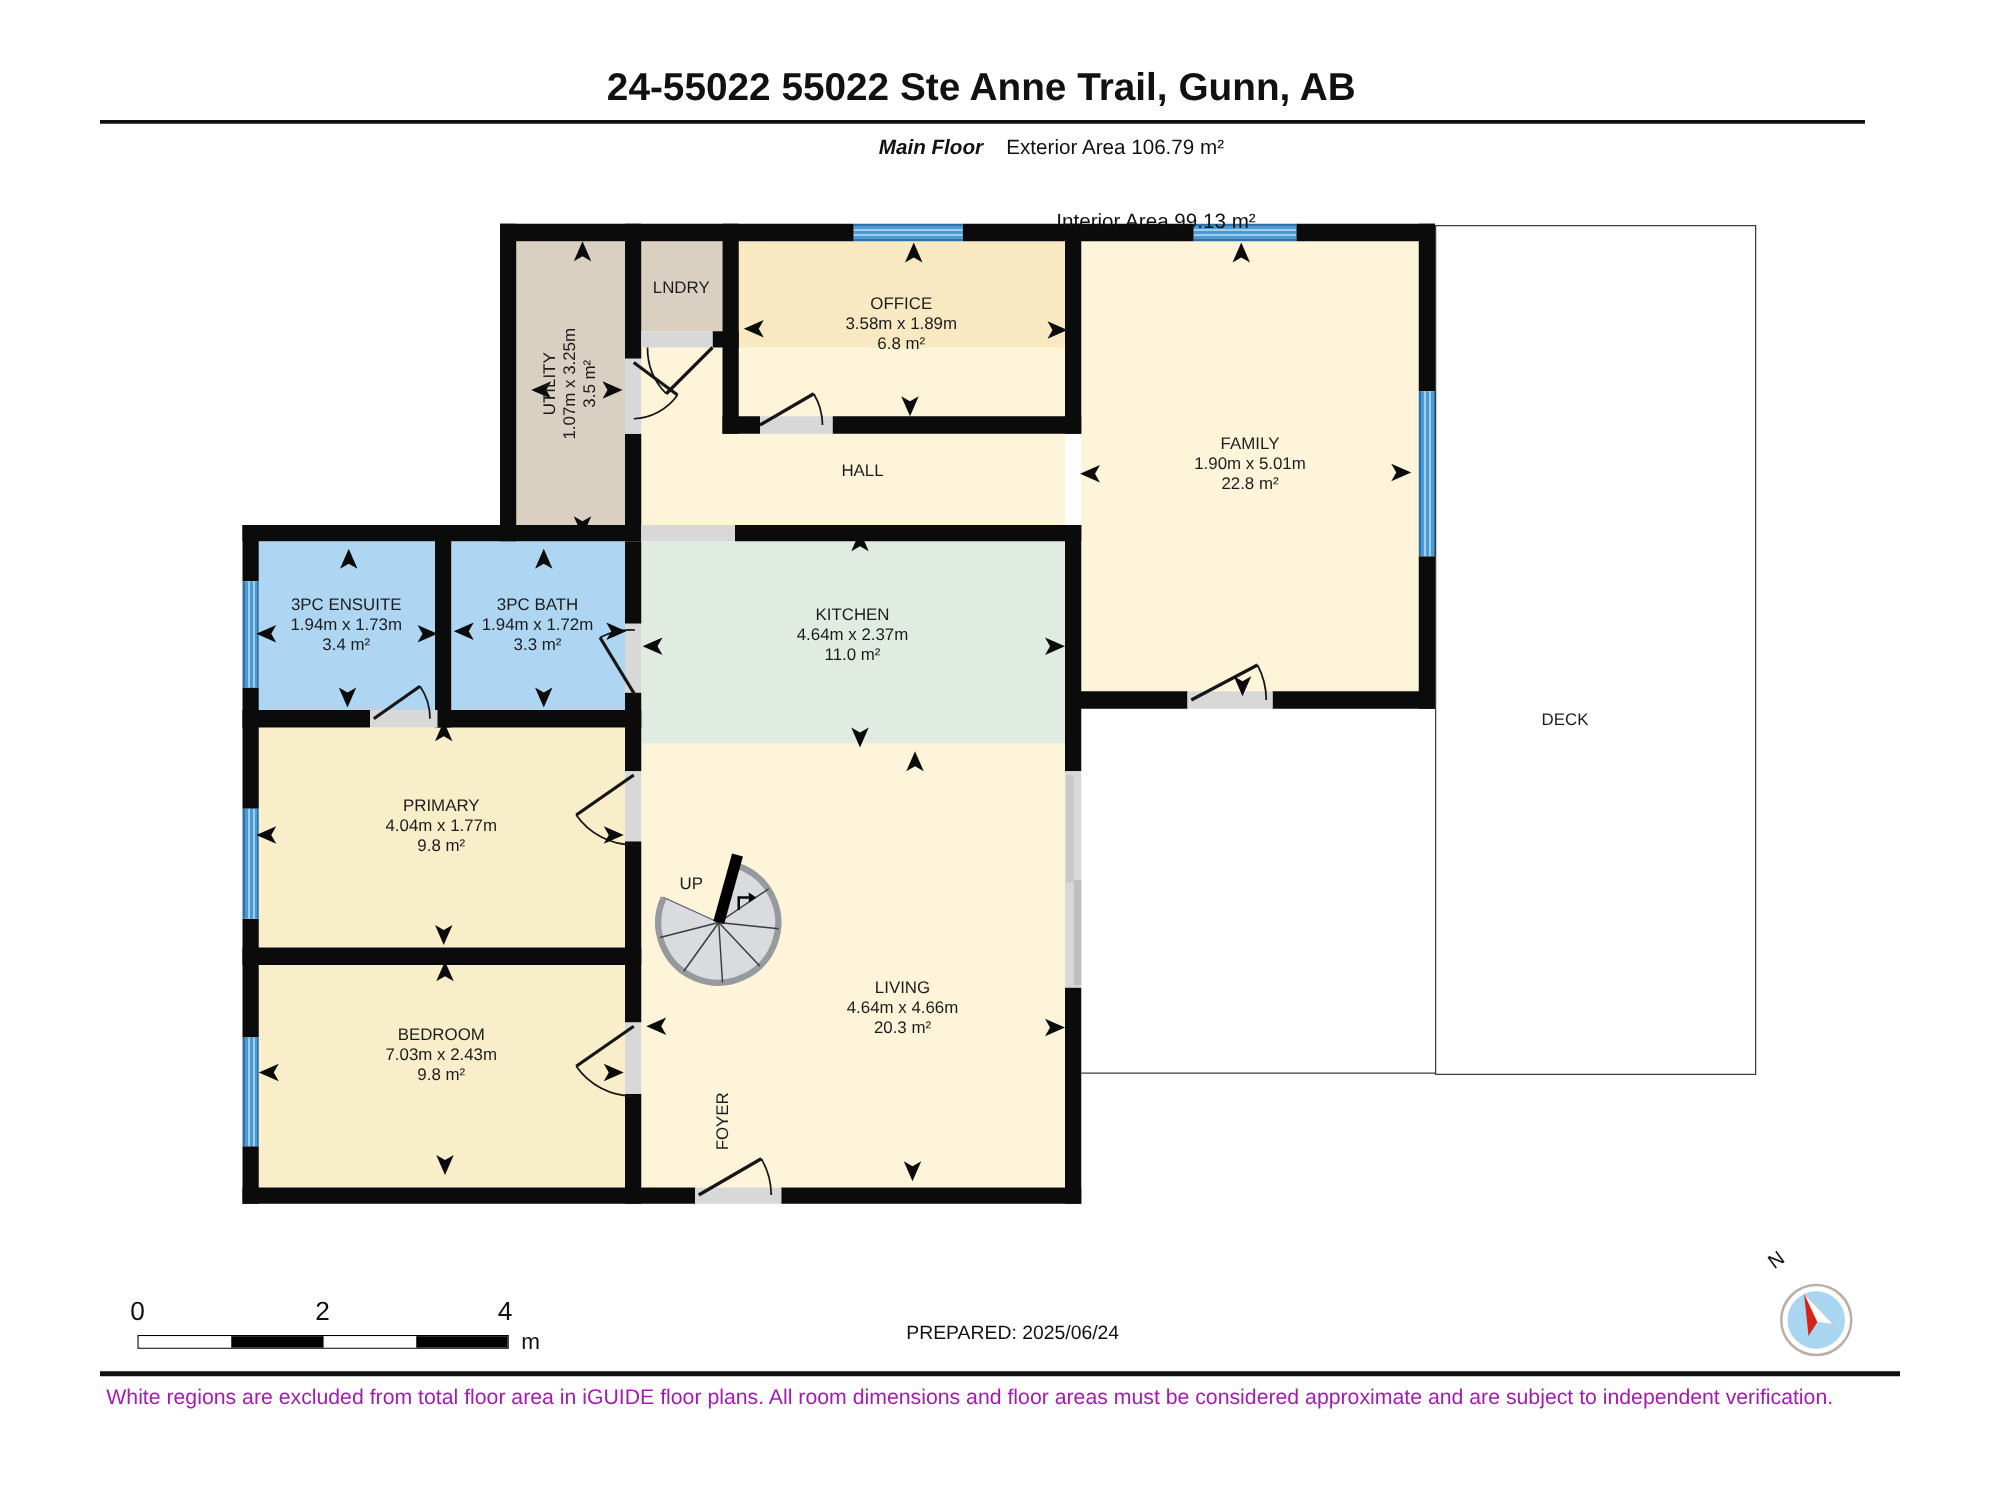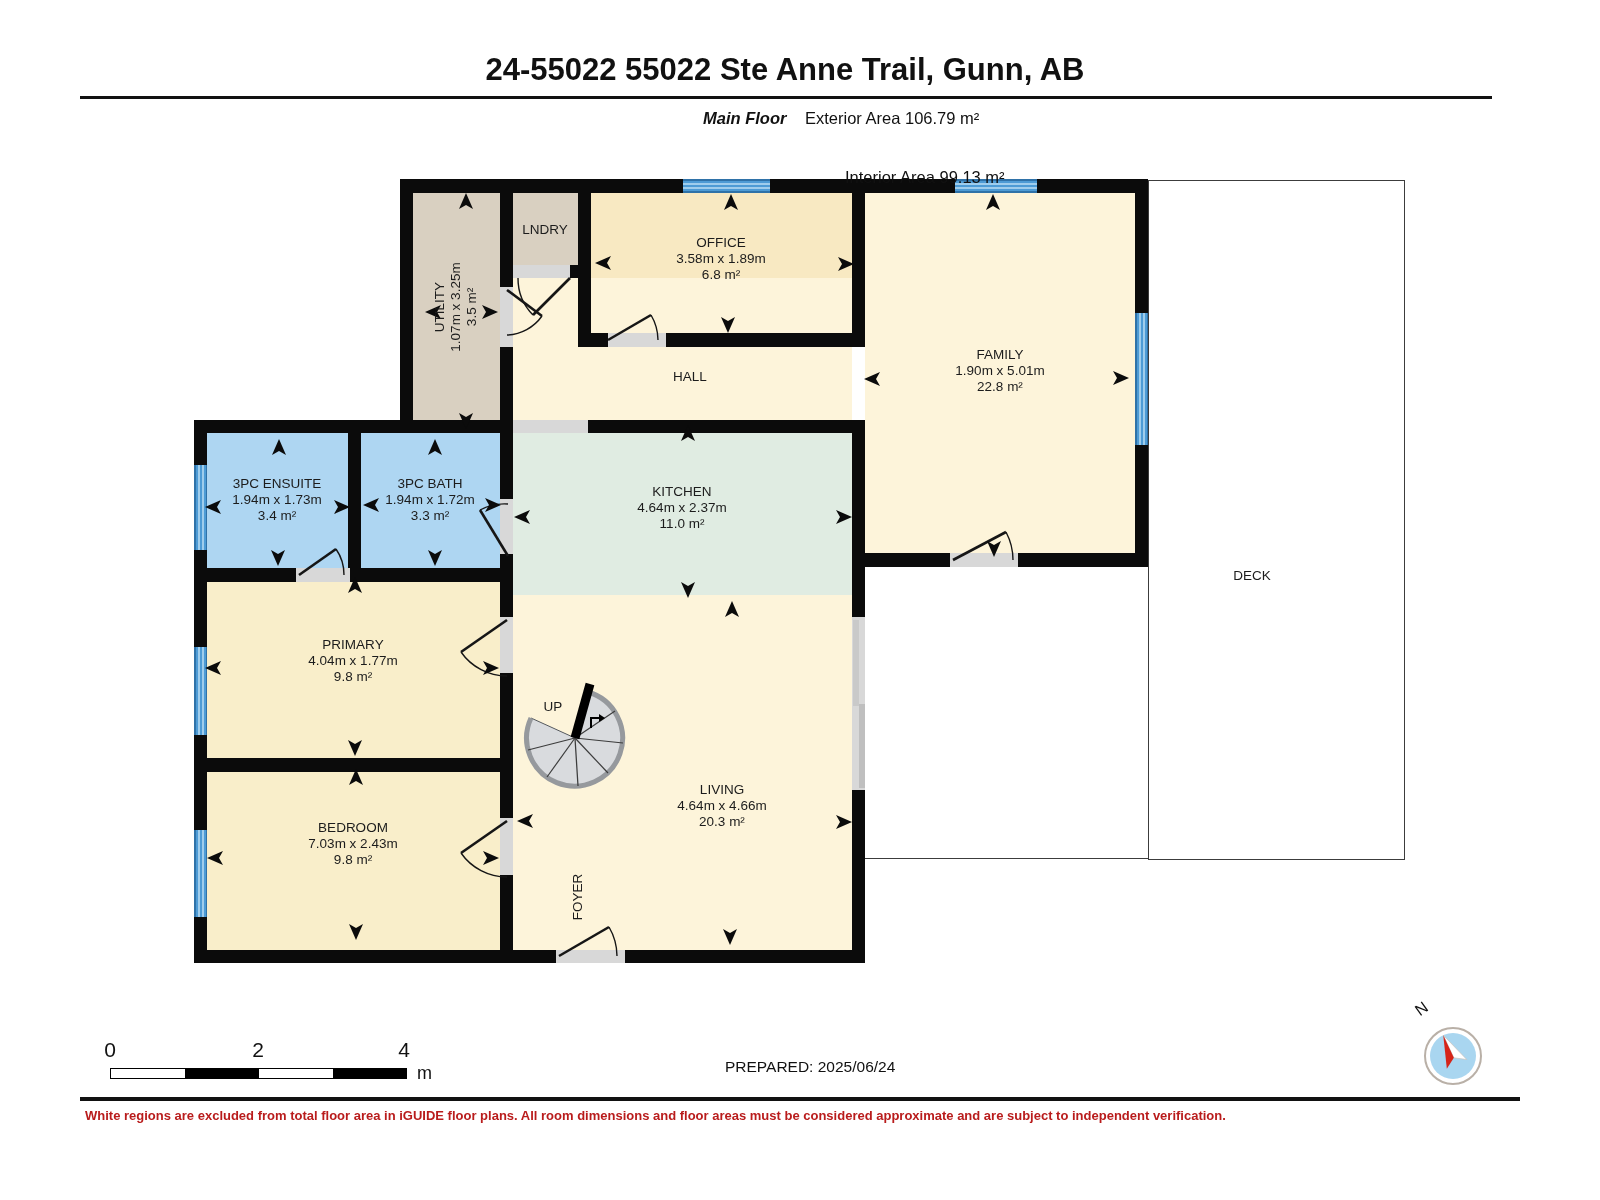--- a/index.html
+++ b/index.html
@@ -27,21 +27,21 @@
   .hdr-title{position:absolute;left:80px;top:52px;width:1410px;text-align:center;
              font-size:31px;font-weight:bold;color:#111;z-index:30;}
   .hline{position:absolute;background:#111;z-index:30;}
   .subhdr{position:absolute;font-size:16.5px;color:#111;z-index:30;}
   .bold{font-weight:bold;}
   .tick{position:absolute;font-size:21px;color:#111;width:40px;text-align:center;z-index:30;}
   .unit{position:absolute;font-size:18px;color:#111;z-index:30;}
   .scalebar{position:absolute;left:110px;top:1068px;width:295px;height:9px;border:1.5px solid #000;z-index:30;}
   .scalebar div{position:absolute;top:0;height:100%;}
   .prepared{position:absolute;left:725px;top:1058px;font-size:15.5px;color:#111;z-index:30;}
-  .footnote{position:absolute;left:85px;top:1108px;width:1430px;font-size:13px;color:#b91c1c;z-index:30;font-weight:bold;}
+  .footnote{position:absolute;left:85px;top:1108px;width:1430px;font-size:17px;color:#a21caf;z-index:30;}
   .north{position:absolute;left:1416px;top:1000px;font-size:16px;color:#111;
          transform:rotate(-36deg);z-index:31;}
 </style>
 </head>
 <body>
 
 <div id="plan">
 
   <div class="hdr-title">24-55022 55022 Ste Anne Trail, Gunn, AB</div>
   <div class="hline" style="left:80px;top:96px;width:1412px;height:3px;"></div>

